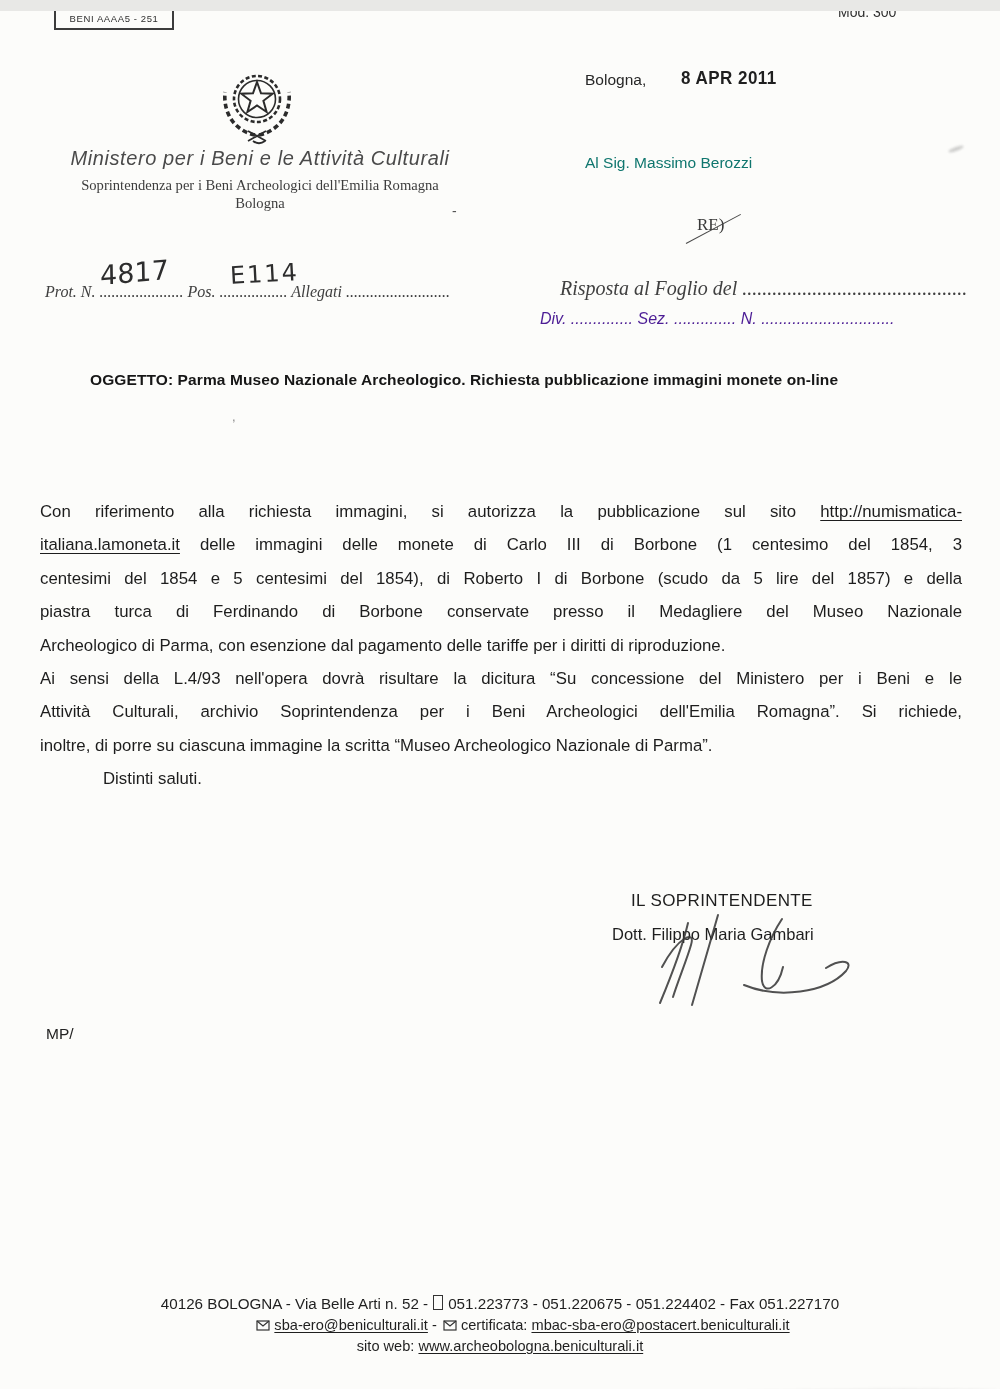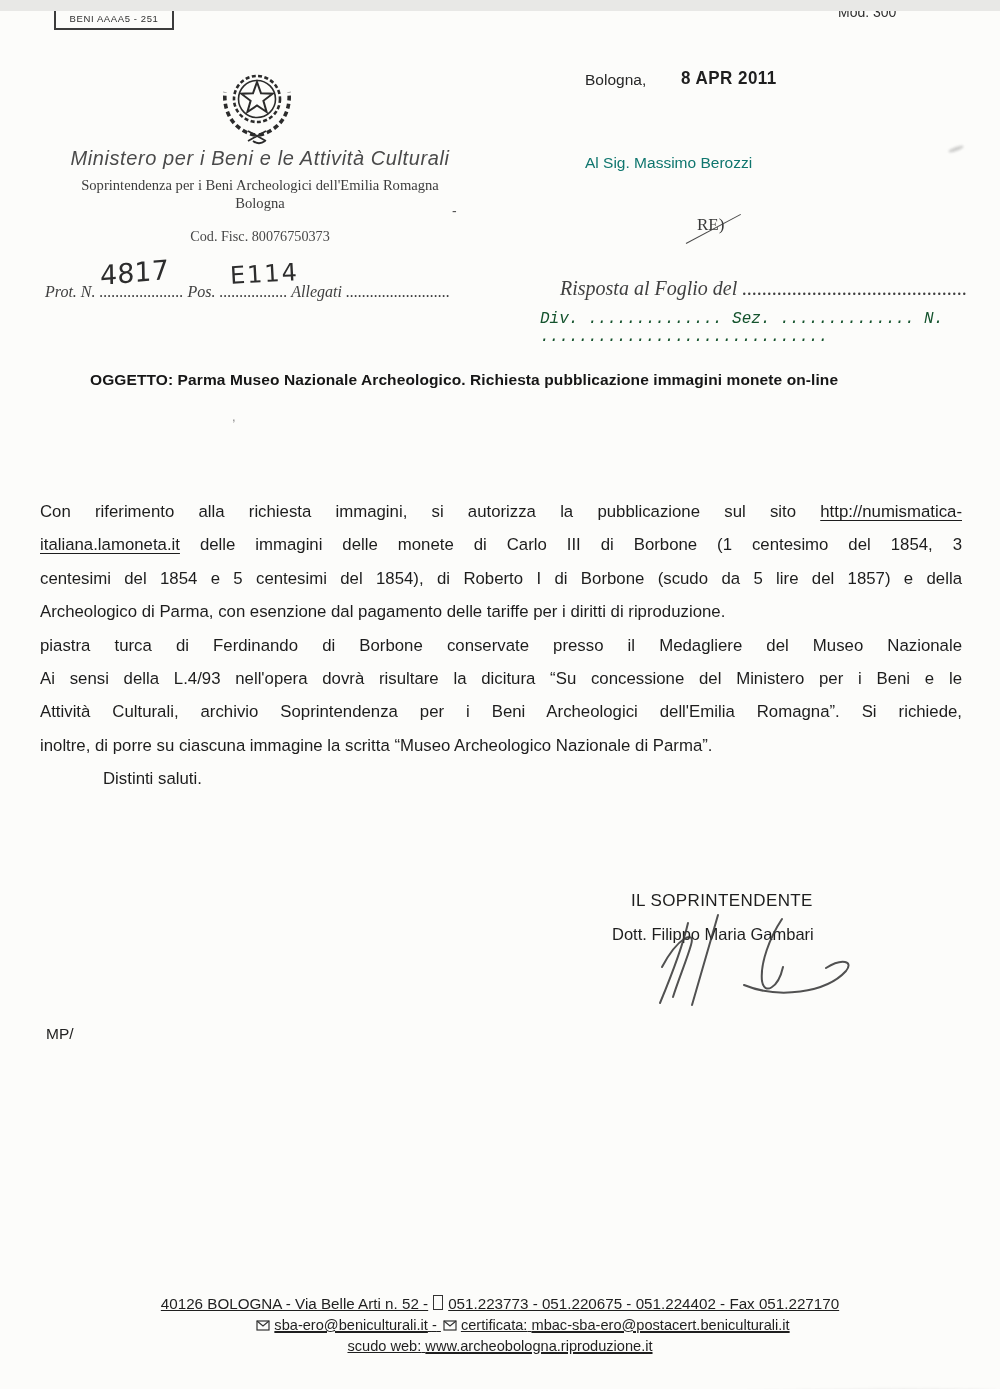--- a/index.html
+++ b/index.html
@@ -47,41 +47,41 @@
   }
   .hand{color:#2d2d2d;font-family:"DejaVu Sans",sans-serif;}
   .hand-prot{position:absolute;left:100px;top:246px;font-size:27px;transform:rotate(-5deg) skewX(-4deg);}
   .hand-pos{position:absolute;left:230px;top:249px;font-size:24px;letter-spacing:2px;transform:rotate(-3deg);}
   .risposta-line{
     position:absolute;left:560px;top:266px;
     font-family:"Liberation Serif",serif;font-style:italic;font-size:20px;color:#404040;
   }
   .div-line{
     position:absolute;left:540px;top:299px;
-    font-family:Liberation Mono, monospace;font-style:italic;font-size:16px;color:#14532d;
+    font-family:Liberation Sans, sans-serif;font-style:italic;font-size:16px;color:#4c1d95;
   }
   
   .subject{
     position:absolute;left:90px;top:360px;width:880px;white-space:nowrap;
     font-size:15.5px;font-weight:700;color:#161616;letter-spacing:.1px;
   }
   .stray{position:absolute;left:232px;top:398px;color:#8a8a8a;font-size:13px;}
   
   .body-block{position:absolute;left:40px;top:484px;width:922px;font-size:16.8px;color:#1d1d1d;}
   .bline{line-height:33.4px;height:33.4px;white-space:nowrap;}
   .bline.j{text-align:justify;text-align-last:justify;white-space:normal;}
   .bline u{text-underline-offset:3px;}
   .closing{line-height:33.4px;padding-left:63px;}
   
   .sig-title{position:absolute;left:631px;top:880px;font-size:17px;color:#1e1e1e;letter-spacing:.4px;}
   .sig-name{position:absolute;left:612px;top:914px;font-size:16.5px;color:#1e1e1e;}
   .sig-svg{position:absolute;left:632px;top:898px;}
   .initials{position:absolute;left:46px;top:1014px;font-size:15.5px;color:#222;}
   
-  .footer{position:absolute;left:0;top:1284px;width:100%;text-align:center;color:#1f1f1f;text-decoration:underline;}
+  .footer{position:absolute;left:0;top:1284px;width:100%;text-align:center;color:#1f1f1f;}
   .f1{font-size:15.2px;}
   .f2{font-size:14.6px;margin-top:5px;padding-left:44px;}
   .f3{font-size:14.6px;margin-top:5px;}
   .footer u{text-underline-offset:2px;}
   .phone-icon{
     display:inline-block;width:8px;height:13px;border:1.4px solid #333;
     vertical-align:-1px;margin:0 5px 0 5px;
   }
   .email-icon{display:inline-block;vertical-align:-1px;margin:0 4px 0 2px;}
   
@@ -116,21 +116,20 @@
       <path stroke-width="3.6" stroke-dasharray="5 3.2" d="M45,74 C64,70 77,54 75,31"></path>
       <path stroke-width="1.8" d="M34,70 L52,80 M52,70 L34,80"></path>
       <path stroke-width="1.8" d="M39,80 C43,83 47,83 51,80"></path>
     </g>
   </svg>
 
   <div class="lh">
     <div class="lh-ministry">Ministero per i Beni e le Attività Culturali</div>
     <div class="lh-office">Soprintendenza per i Beni Archeologici dell'Emilia Romagna</div>
     <div class="lh-city">Bologna</div>
-    <div class="lh-cf">Cod. Fisc. 80076750373</div>
   </div>
   <span class="lh-dash">-</span>
 
   <span class="date-city">Bologna,</span>
   <span class="date-stamp">8 APR 2011</span>
   <span class="recipient">Al Sig. Massimo Berozzi</span>
 
   <span class="re-mark">RE)</span>
   <div class="re-slash"></div>
 
@@ -158,22 +157,22 @@
     <span>..............................</span>
   </div>
 
   <div class="subject">OGGETTO: Parma Museo Nazionale Archeologico. Richiesta pubblicazione immagini monete on-line</div>
   <span class="stray">,</span>
 
   <div class="body-block">
     <div class="bline j"><span>Con riferimento alla richiesta immagini, si autorizza la pubblicazione sul sito </span><u>http://numismatica-</u></div>
     <div class="bline j"><u>italiana.lamoneta.it</u><span> delle immagini delle monete di Carlo III di Borbone (1 centesimo del 1854, 3</span></div>
     <div class="bline j">centesimi del 1854 e 5 centesimi del 1854), di Roberto I di Borbone (scudo da 5 lire del 1857) e della</div>
+    <div class="bline j">piastra turca di Ferdinando di Borbone conservate presso il Medagliere del Museo Nazionale</div>
     <div class="bline">Archeologico di Parma, con esenzione dal pagamento delle tariffe per i diritti di riproduzione.</div>
-    <div class="bline j">piastra turca di Ferdinando di Borbone conservate presso il Medagliere del Museo Nazionale</div>
     <div class="bline j">Ai sensi della L.4/93 nell'opera dovrà risultare la dicitura “Su concessione del Ministero per i Beni e le</div>
     <div class="bline j">Attività Culturali, archivio Soprintendenza per i Beni Archeologici dell'Emilia Romagna”. Si richiede,</div>
     <div class="bline">inoltre, di porre su ciascuna immagine la scritta “Museo Archeologico Nazionale di Parma”.</div>
     <div class="closing">Distinti saluti.</div>
   </div>
 
   <div class="sig-title">IL SOPRINTENDENTE</div>
   <div class="sig-name">Dott. Filippo Maria Gambari</div>
   <svg class="sig-svg" width="232" height="102" viewBox="0 0 232 102">
     <g fill="none" stroke="#3a3a3a" stroke-width="2" stroke-linecap="round" opacity=".88">
@@ -201,22 +200,22 @@
       <span>-</span>
       <svg class="email-icon" width="14" height="11" viewBox="0 0 14 11">
           <g fill="none" stroke="#333" stroke-width="1.2">
             <rect x="1" y="1" width="12" height="9"></rect>
             <path d="M1,1 L7,6 L13,1"></path>
           </g>
         </svg><span>certificata:</span>
       <u>mbac-sba-ero@postacert.beniculturali.it</u>
     </div>
     <div class="f3">
-      <span>scudo web:</span>
-      <u>www.archeobologna.riproduzione.it</u>
+      <span>sito web:</span>
+      <u>www.archeobologna.beniculturali.it</u>
     </div>
   </div>
 
   <div class="smudge-dot"></div>
   <div class="shadow-strip"></div>
   <div class="shadow-smudge"></div>
 
 </div>
 
 </body></html>

